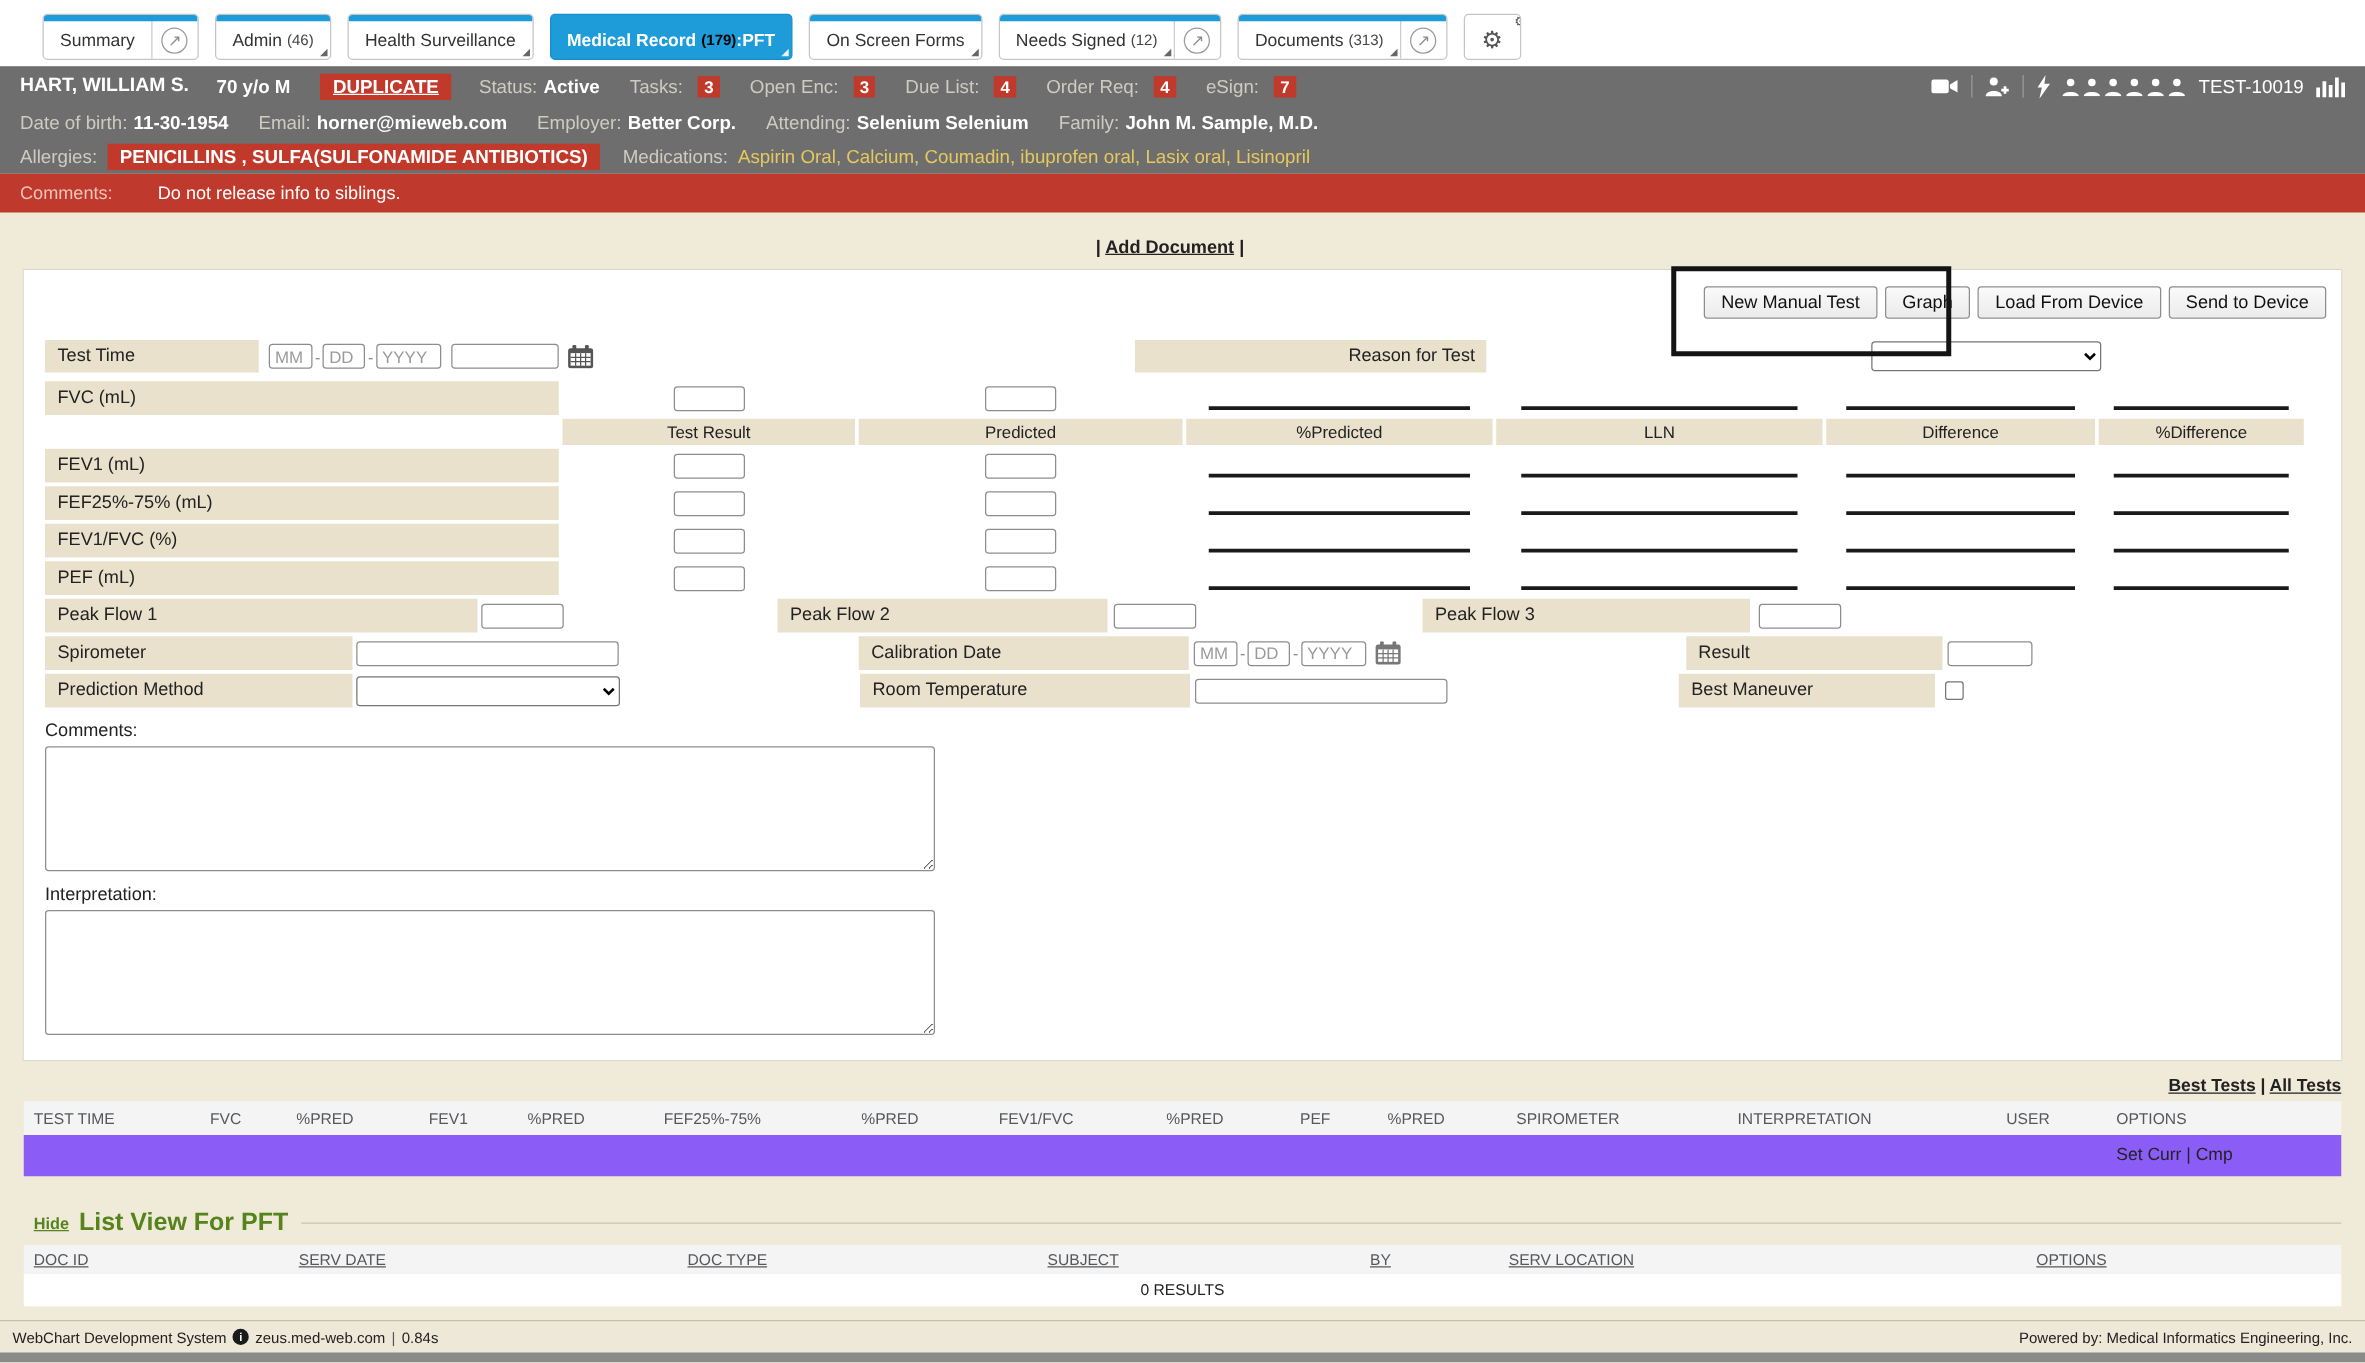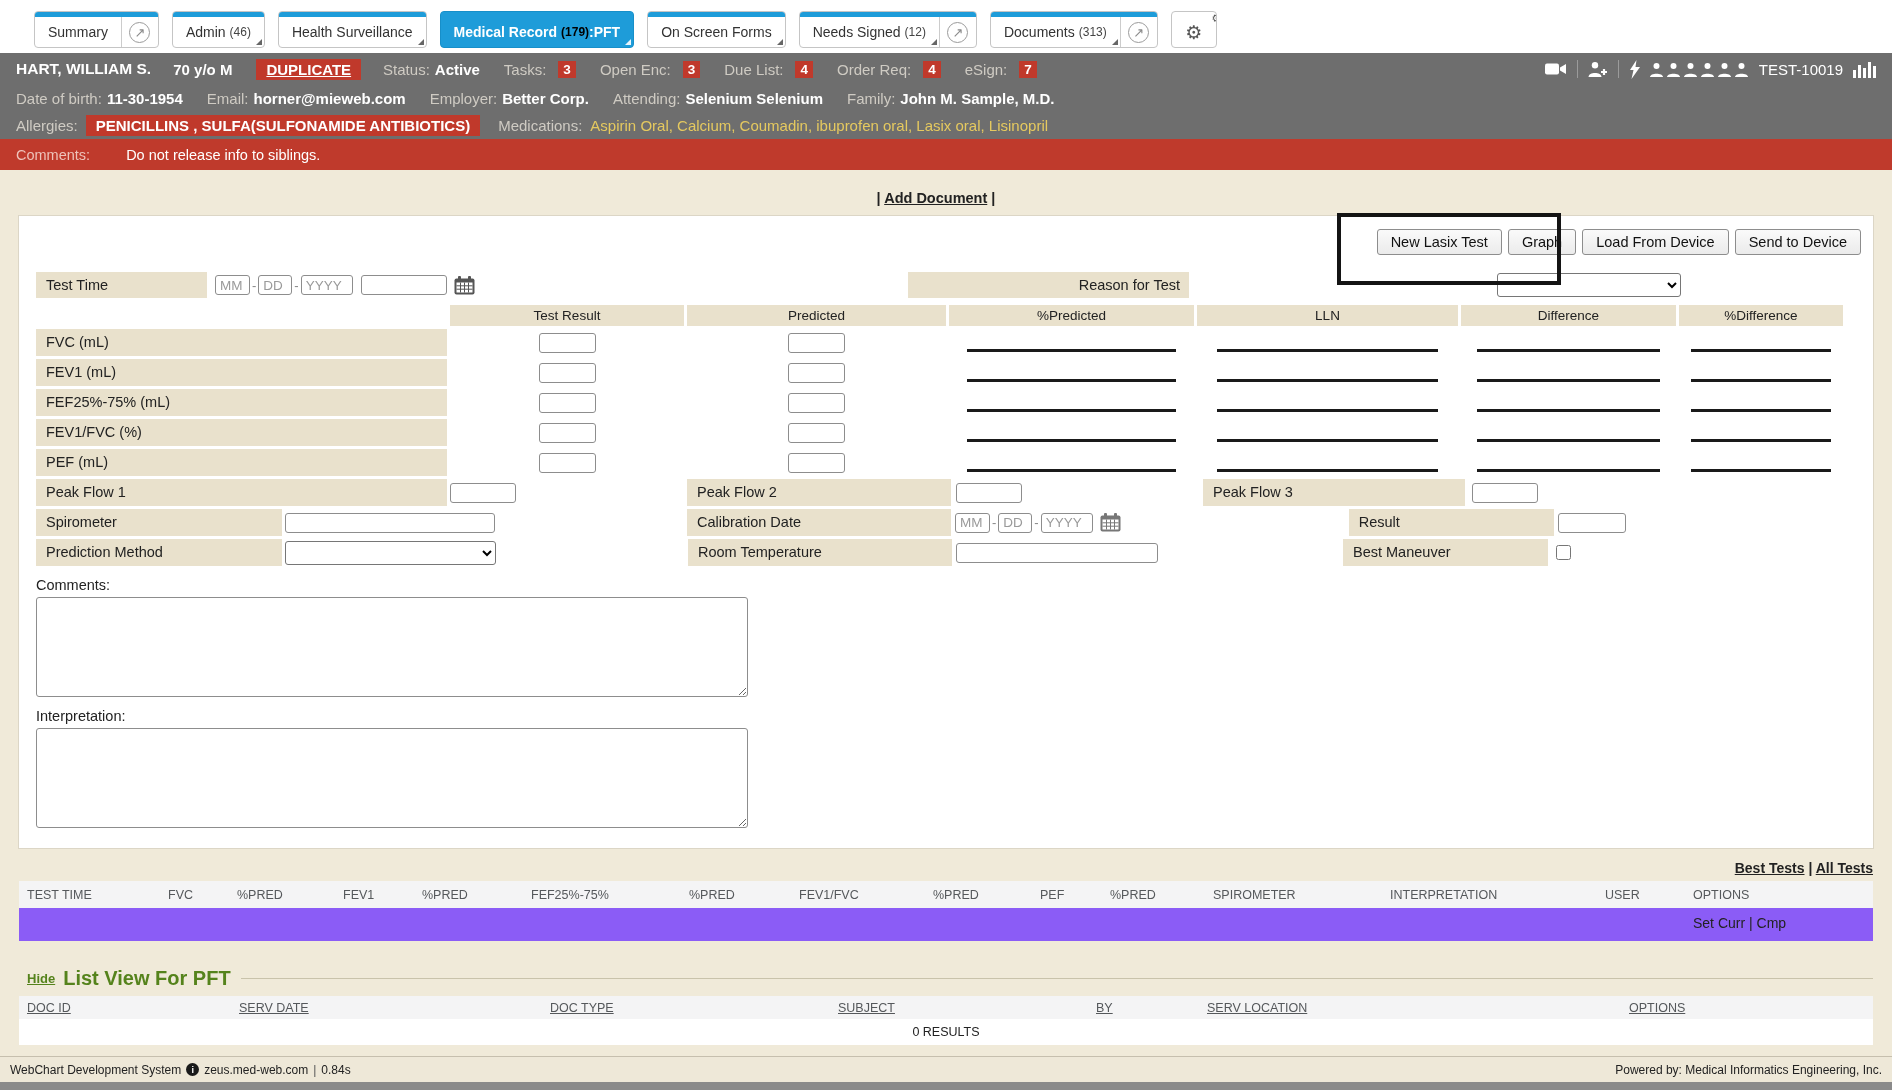--- a/index.html
+++ b/index.html
@@ -291,21 +291,21 @@
 </div>
 
 <div class="add-doc">
   <span>|</span>
   <a>Add Document</a>
   <span>|</span>
 </div>
 
 <div class="panel">
   <div class="btn-row">
-    <button class="btn">New Lasix Test</button>
+    <button class="btn">New Manual Test</button>
     <button class="btn">Graph</button>
     <button class="btn">Load From Device</button>
     <button class="btn">Send to Device</button>
   </div>
 
   <div class="tt-row">
     <span class="tt-label cellb">Test Time</span>
     <input class="txt d2" placeholder="MM" style="">
     <span class="dash">-</span>
     <input class="txt d2b" placeholder="DD" style="">
@@ -320,50 +320,50 @@
           <rect x="2.5" y="6.5" width="16" height="10" fill="#fff"></rect>
           <path d="M2.5 9.8h16M2.5 13.2h16M6.5 6.5v10M10.5 6.5v10M14.5 6.5v10" stroke="#555" stroke-width="1" fill="none"></path>
         </svg>
     </span>
     <span class="reason-cell cellb">Reason for Test</span>
     <select class="sel reason-sel"></select>
   </div>
 
   <div class="pft">
     <div class="pft-row">
+      <div class="c1 rlabel cellb">FVC (mL)</div>
+      <div class="c2 icell">
+          <input class="txt" style="">
+        </div>
+      <div class="c3 icell">
+          <input class="txt" style="">
+        </div>
+      <div class="c4 ucell">
+          <div class="uline"></div>
+        </div>
+      <div class="c5 ucell">
+          <div class="uline"></div>
+        </div>
+      <div class="c6 ucell">
+          <div class="uline"></div>
+        </div>
+      <div class="c7 ucell">
+          <div class="uline"></div>
+        </div>
+    </div>
+    <div class="pft-row">
       <div class="c1"></div>
       <div class="c2 hcell cellb">Test Result</div>
       <div class="c3 hcell cellb">Predicted</div>
       <div class="c4 hcell cellb">%Predicted</div>
       <div class="c5 hcell cellb">LLN</div>
       <div class="c6 hcell cellb">Difference</div>
       <div class="c7 hcell cellb">%Difference</div>
     </div>
     <div class="pft-row">
-      <div class="c1 rlabel cellb">FVC (mL)</div>
-      <div class="c2 icell">
-          <input class="txt" style="">
-        </div>
-      <div class="c3 icell">
-          <input class="txt" style="">
-        </div>
-      <div class="c4 ucell">
-          <div class="uline"></div>
-        </div>
-      <div class="c5 ucell">
-          <div class="uline"></div>
-        </div>
-      <div class="c6 ucell">
-          <div class="uline"></div>
-        </div>
-      <div class="c7 ucell">
-          <div class="uline"></div>
-        </div>
-    </div>
-    <div class="pft-row">
       <div class="c1 rlabel cellb">FEV1 (mL)</div>
       <div class="c2 icell">
           <input class="txt" style="">
         </div>
       <div class="c3 icell">
           <input class="txt" style="">
         </div>
       <div class="c4 ucell">
           <div class="uline"></div>
         </div>
@@ -436,21 +436,21 @@
       <div class="c6 ucell">
           <div class="uline"></div>
         </div>
       <div class="c7 ucell">
           <div class="uline"></div>
         </div>
     </div>
   </div>
 
   <div class="frow">
-    <span class="lc cellb" style="width:411px;">Peak Flow 1</span>
+    <span class="lc cellb" style="width:346px;">Peak Flow 1</span>
     <input class="txt" style="width: 66px; margin-left: 3px;">
     <span class="lc cellb" style="width:264px;margin-left:171px;">Peak Flow 2</span>
     <input class="txt" style="width: 66px; margin-left: 5px;">
     <span class="lc cellb" style="width:262px;margin-left:181px;">Peak Flow 3</span>
     <input class="txt" style="width: 66px; margin-left: 7px;">
   </div>
 
   <div class="frow">
     <span class="lc cellb" style="width:246px;">Spirometer</span>
     <input class="txt" style="width: 210px; margin-left: 3px;">

